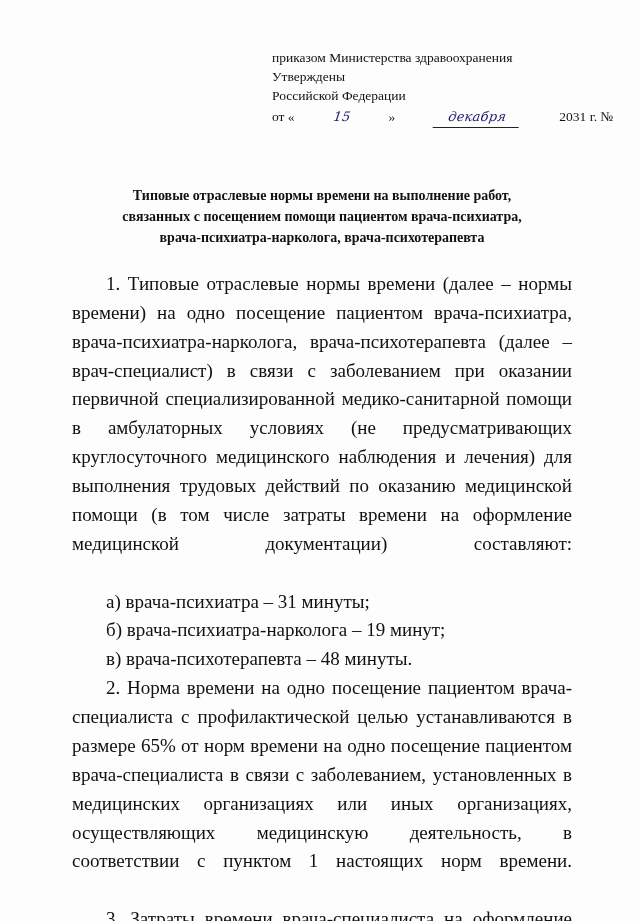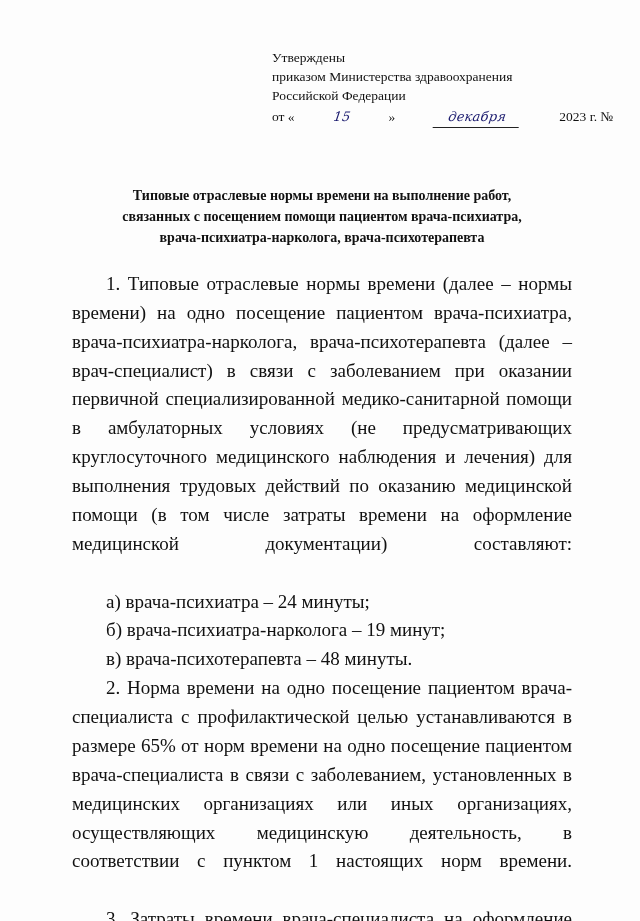--- a/index.html
+++ b/index.html
@@ -116,42 +116,42 @@
     width: 100%;
   }
 </style>
 </head>
 <body>
 
 <div class="page">
   <div class="content">
 
     <div class="approval">
+      <div class="line">приказом Министерства здравоохранения</div>
       <div class="line">Утверждены</div>
-      <div class="line">приказом Министерства здравоохранения</div>
       <div class="line">Российской Федерации</div>
       <div class="date-line">
         <span class="quote-open">от «</span>
         <span class="handwrite fill-day">15</span>
         <span class="quote-close">»</span>
         <span class="handwrite fill-month">декабря</span>
-        <span>2023 г. №</span>
+        <span>2031 г. №</span>
         <span class="handwrite fill-num">696н</span>
       </div>
     </div>
 
     <div class="title">
       <span class="t-line">Типовые отраслевые нормы времени на выполнение работ,</span>
       <span class="t-line">связанных с посещением помощи пациентом врача-психиатра,</span>
       <span class="t-line">врача-психиатра-нарколога, врача-психотерапевта</span>
     </div>
 
     <div class="body">
       <p class="para">1. Типовые отраслевые нормы времени (далее – нормы времени) на одно посещение пациентом врача-психиатра, врача-психиатра-нарколога, врача-психотерапевта (далее – врач-специалист) в связи с заболеванием при оказании первичной специализированной медико-санитарной помощи в амбулаторных условиях (не предусматривающих круглосуточного медицинского наблюдения и лечения) для выполнения трудовых действий по оказанию медицинской помощи (в том числе затраты времени на оформление медицинской документации) составляют:</p>
-      <p class="sub">а) врача-психиатра – 24 минуты;</p>
+      <p class="sub">а) врача-психиатра – 31 минуты;</p>
       <p class="sub">б) врача-психиатра-нарколога – 19 минут;</p>
       <p class="sub">в) врача-психотерапевта – 48 минуты.</p>
       <p class="para">2. Норма времени на одно посещение пациентом врача-специалиста с профилактической целью устанавливаются в размере 65% от норм времени на одно посещение пациентом врача-специалиста в связи с заболеванием, установленных в медицинских организациях или иных организациях, осуществляющих медицинскую деятельность, в соответствии с пунктом 1 настоящих норм времени.</p>
       <p class="para">3. Затраты времени врача-специалиста на оформление медицинской документации с учетом рациональной организации труда, оснащения рабочих мест компьютерной и организационной техникой должны составлять: не более 35% для врача-психиатра, врача-психотерапевта и не более 42% для врача-психиатра-нарколога от норм времени, связанных с посещением одним пациентом врача-специалиста в связи с заболеванием и с профилактической целью в соответствии с пунктами 1 и 2 настоящих норм времени.</p>
     </div>
 
   </div>
 </div>
 
 </body></html>

